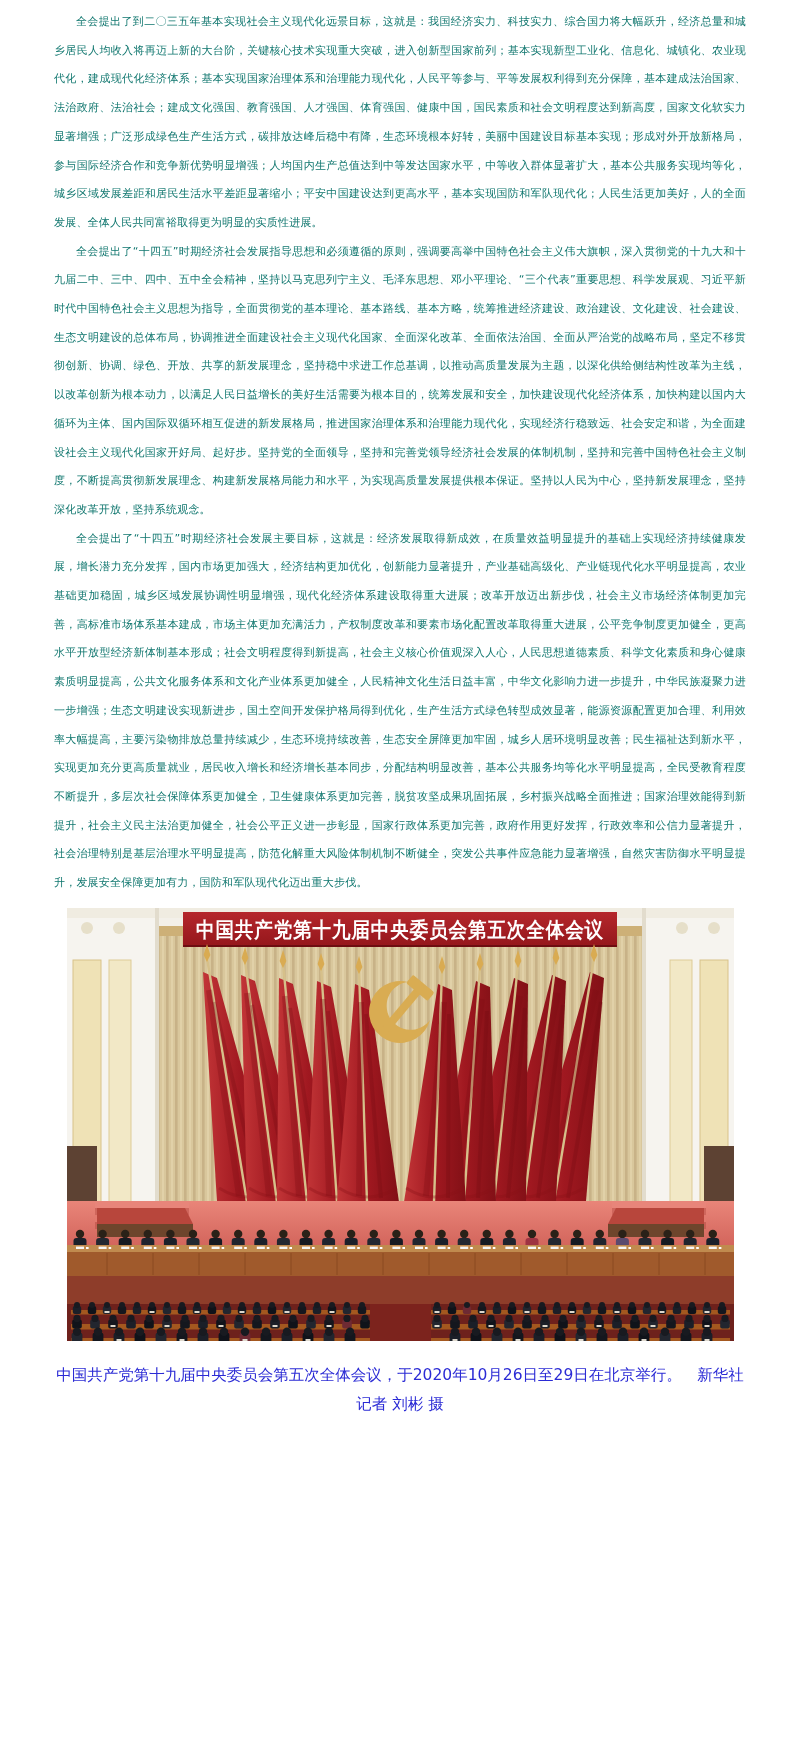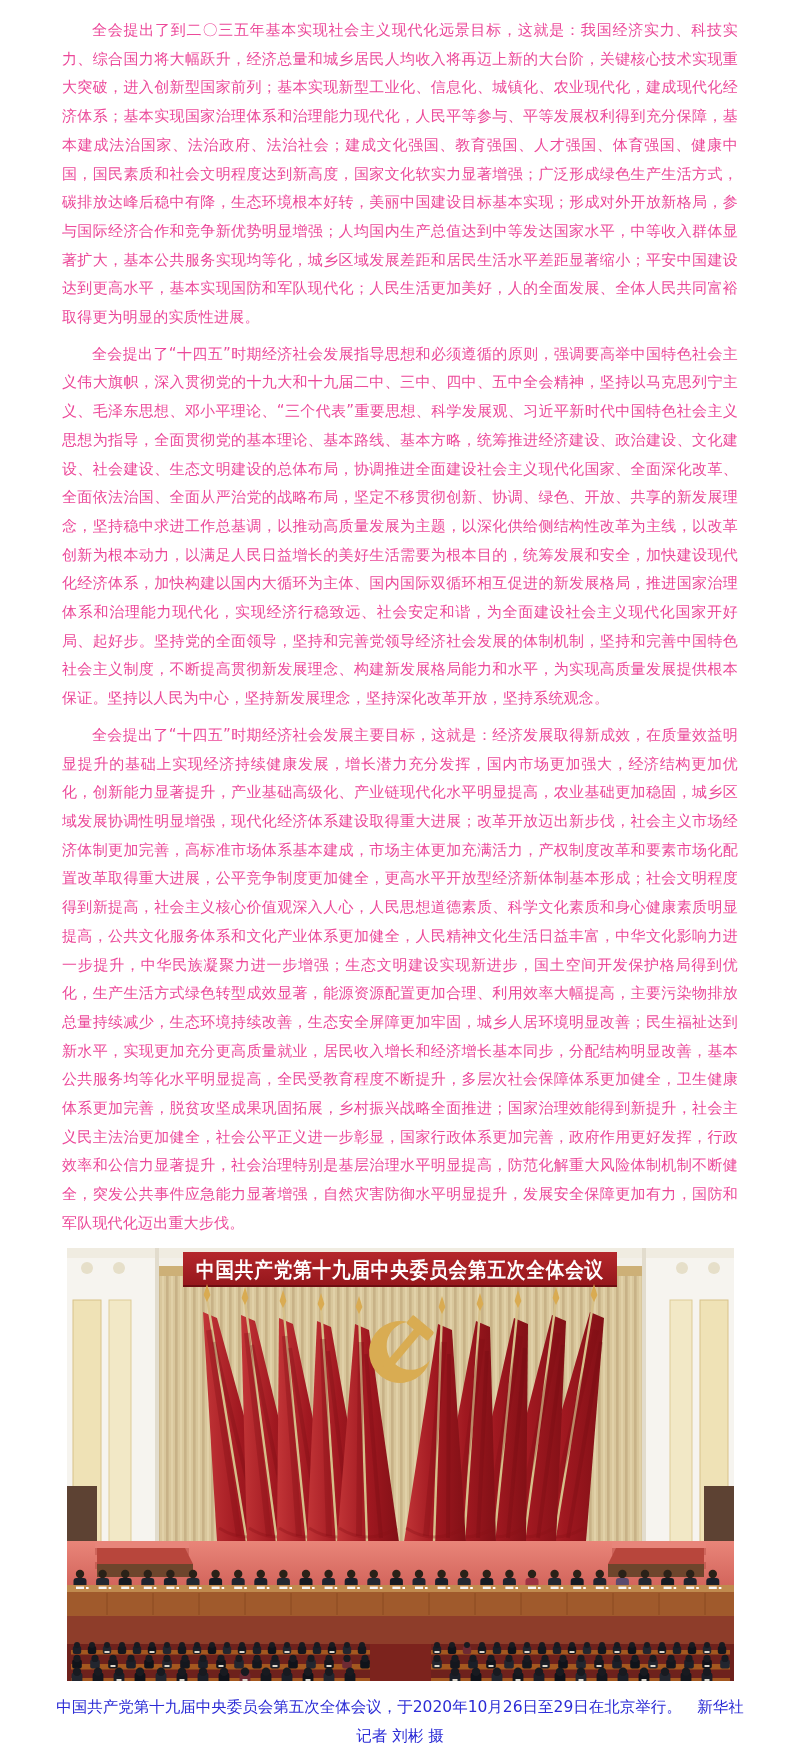--- a/index.html
+++ b/index.html
@@ -1,25 +1,25 @@
 <!DOCTYPE html>
 <html><head>
 <meta charset="utf-8">
 <style>
   html,body{margin:0;padding:0;background:#ffffff;}
   body{width:800px;height:1743px;overflow:hidden;
        font-family:"DejaVu Sans",sans-serif;}
   .page{width:800px;box-sizing:border-box;padding:8px 54px 0 54px;}
   .body-text p{
-    margin:8px;padding:0;
-    font-size:15px;line-height:28.7px;color:#ec4899;
+    margin:0;padding:0;
+    font-size:11px;line-height:28.7px;color:#0f766e;
     text-align:justify;text-justify:inter-character;
     text-indent:2em;letter-spacing:0.2px;
   }
-  figure.photo{margin:10px auto 12px auto;width:667px;}
+  figure.photo{margin:10px auto 20px auto;width:667px;}
   figure.photo svg{display:block;}
   .caption{
     width:692px;margin:2px auto 0 auto;
     font-size:15.5px;line-height:29px;color:#2b2bd5;
     text-align:center;
   }
   .banner-label{font-weight:bold;letter-spacing:1px;}
 </style>
 </head>
 <body>

